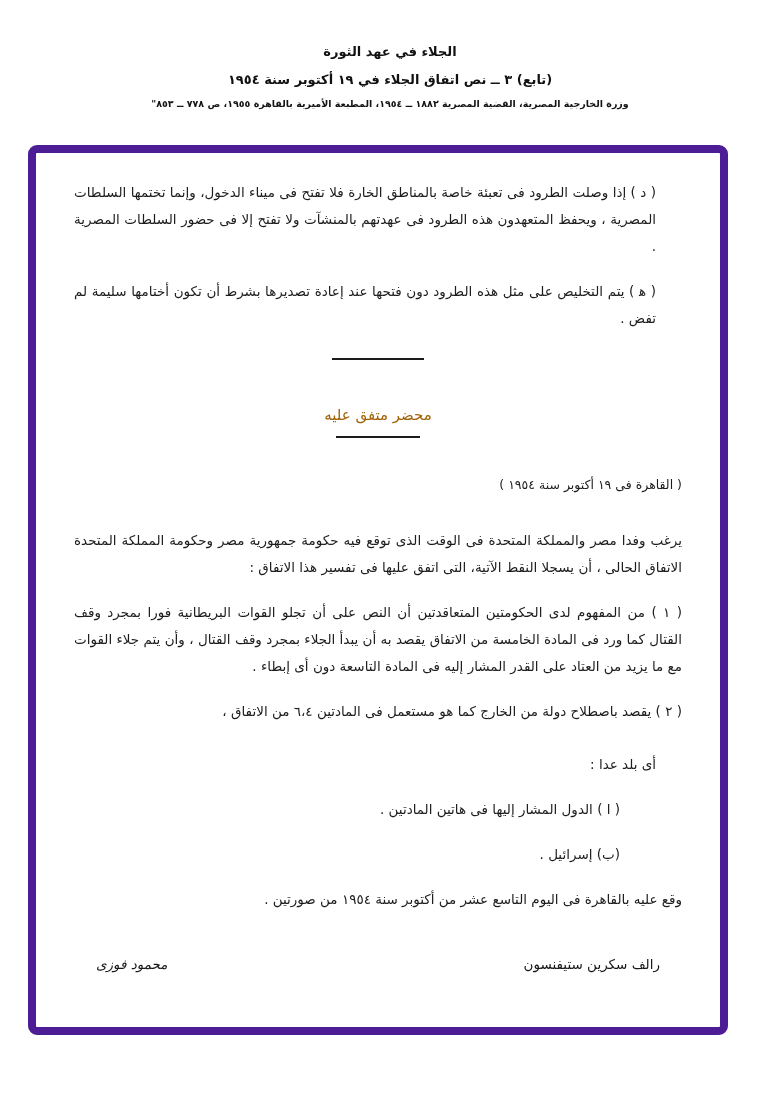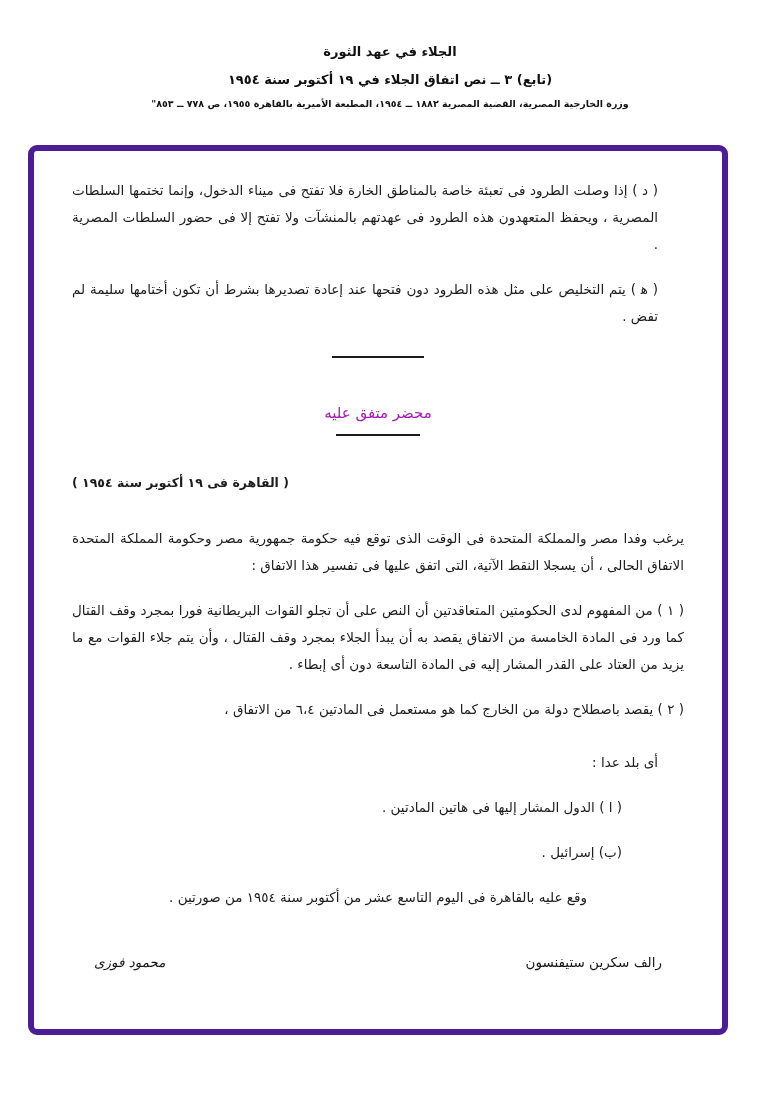--- a/index.html
+++ b/index.html
@@ -48,21 +48,21 @@
     letter-spacing: 0px;
   }
 
   
   .frame {
     position: absolute;
     left: 28px;
     top: 145px;
     width: 700px;
     height: 890px;
-    border: 6px solid #4c1d95;
+    border: 8px solid #4c1d95;
     border-radius: 9px;
     box-sizing: border-box;
     background: #ffffff;
     padding: 26px 38px 10px 38px;
   }
 
   .body-text {
     font-size: 13.5px;
     line-height: 2.0;
     color: #1c1c1c;
@@ -87,58 +87,56 @@
     height: 2px;
     background: #1b1b1b;
     margin: 26px auto 34px auto;
   }
 
   
   .section-head {
     text-align: center;
     font-size: 15px;
     font-weight: normal;
-    color: #a21caf;
+    color: #a16207;
     margin: 40px 0 6px 0;
     letter-spacing: 0.4px;
   }
   .section-head-underline {
     width: 84px;
     height: 1.6px;
     background: #1b1b1b;
     margin: 0 auto 34px auto;
   }
 
   .place-date {
-    text-align: left;
+    text-align: right;
     font-size: 12.5px;
     color: #1c1c1c;
     margin: 0 0 30px 0;
-    font-weight: bold;
   }
 
   .signatures {
     display: flex;
     flex-direction: row;
     justify-content: space-between;
     align-items: baseline;
     margin-top: 38px;
     padding: 0 22px 0 22px;
   }
   .sig {
     font-size: 13.5px;
     color: #161616;
     white-space: nowrap;
   }
   .sig.right { margin-right: 34px; font-style: italic; }
   .sig.left  { margin-left: 13px; }
 
   .final-note {
     font-size: 13.5px;
-    text-align: center;
   }
 
   
   .folio {
     position: absolute;
     left: 0;
     right: 0;
     bottom: 26px;
     text-align: center;
     font-size: 11px;

